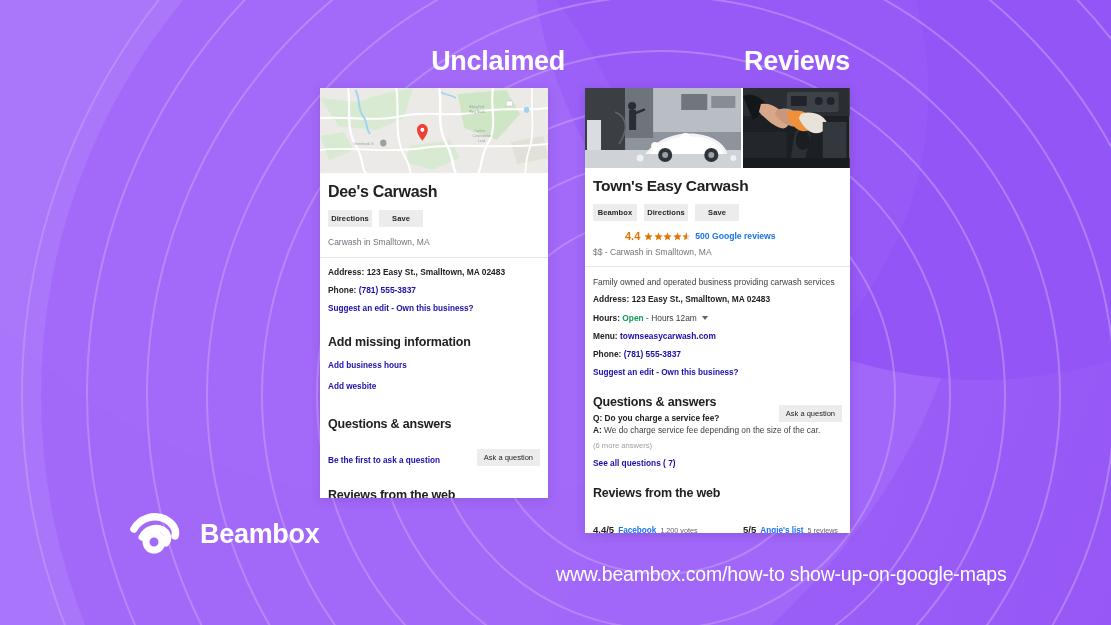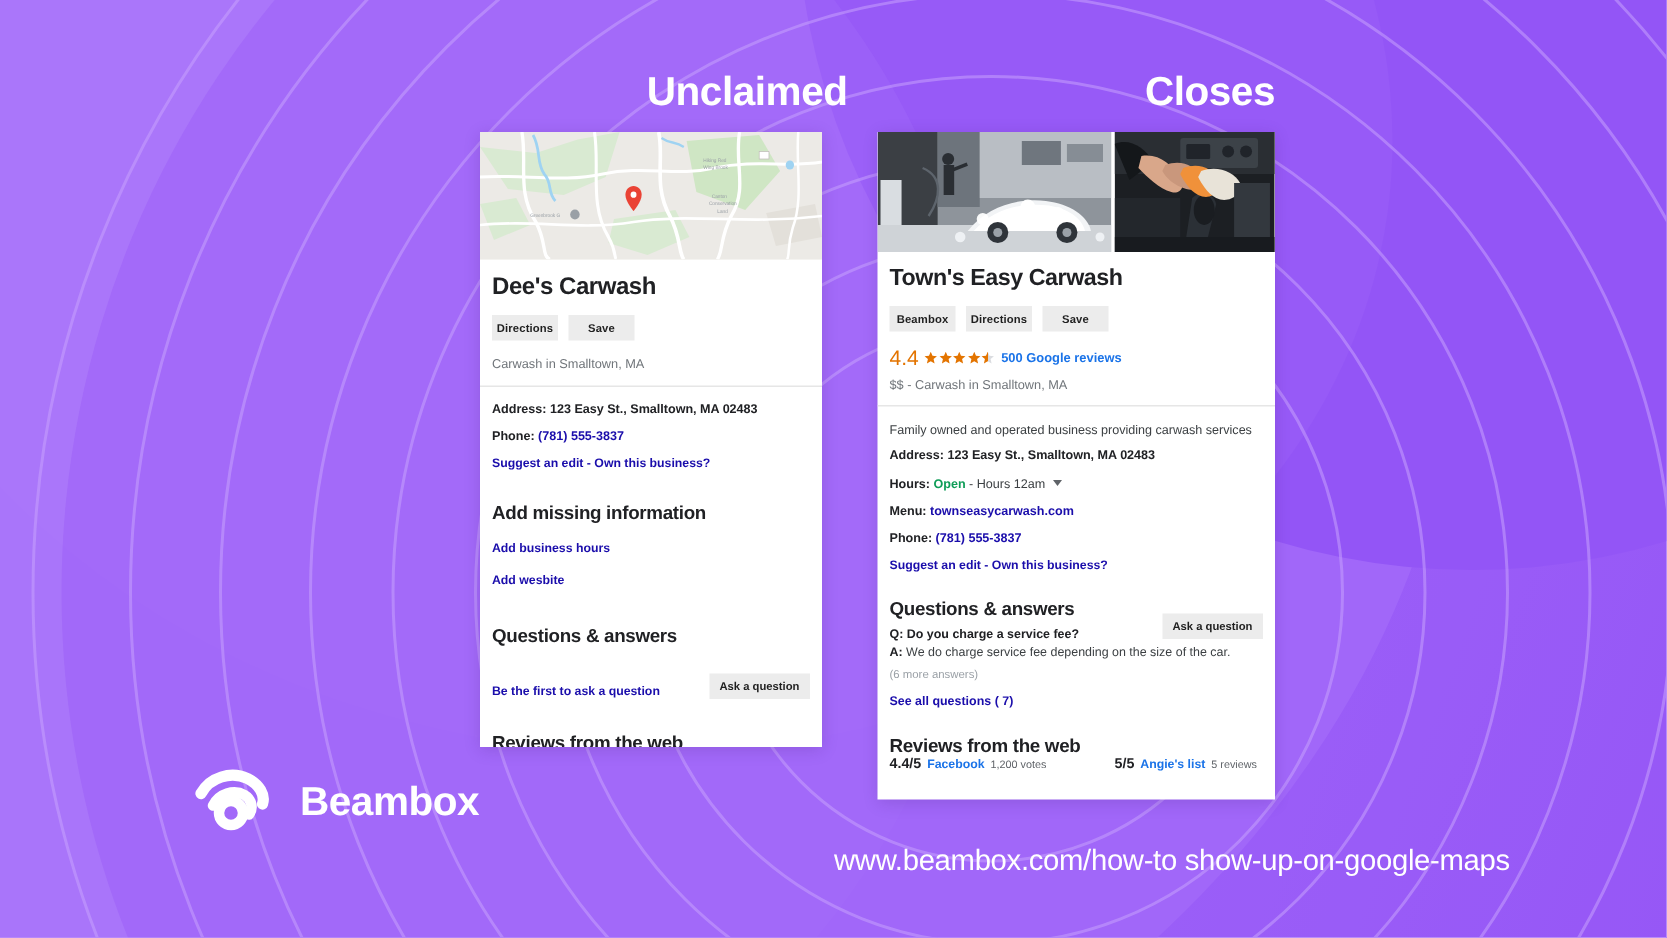--- a/index.html
+++ b/index.html
@@ -128,40 +128,40 @@
 
   .suggest { font-size: 8.2px; color: #1a0dab; font-weight: bold; margin-top: 3px; }
 
   .desc { font-size: 8.4px; color: #3c4043; line-height: 1.45; margin-bottom: 6px; }
 
   .sect-h { font-size: 12.5px; font-weight: bold; color: #202124; letter-spacing: -0.2px; }
   .sub-lnk { font-size: 8.2px; color: #1a0dab; font-weight: bold; margin-top: 12px; }
 
   
   .rating-row { display: flex; align-items: center; gap: 4px; margin-top: 9px; }
-  .rating-num { font-size: 14px; color: #e37400; font-weight: normal; }
+  .rating-num { font-size: 11px; color: #e37400; font-weight: bold; margin-left: 32px; }
   .stars { display: flex; gap: 0.5px; }
   .star { width: 9px; height: 9px; }
   .rev-link { font-size: 8.6px; color: #1a73e8; font-weight: bold; }
   .price-cat { font-size: 8.5px; color: #70757a; margin-top: 5px; padding-bottom: 9px; }
 
   
   .qa-head { display: flex; align-items: flex-start; }
   .ask-btn {
-    background: #ececec; color: #1f1f1f; font-size: 7.5px; font-weight: bold;
+    background: #ececec; color: #1f1f1f; font-size: 7.5px; font-weight: normal;
     padding: 4px 7px; white-space: nowrap;
   }
   .qa-line { font-size: 8.3px; color: #202124; line-height: 1.5; }
   .qa-line b { font-weight: bold; }
   .qa-ans { font-weight: normal; color: #3c4043; }
   .more-ans { font-size: 7.6px; color: #9aa0a6; margin-top: 5px; }
   .see-all { font-size: 8.3px; color: #1a0dab; font-weight: bold; margin-top: 8px; }
 
   
-  .rev-row { display: flex; margin-top: 0; }
+  .rev-row { display: flex; margin-top: 24px; }
   .rev-item { display: flex; align-items: baseline; gap: 4px; }
   .rev-item:first-child { width: 150px; }
   .rev-score { font-size: 9.5px; font-weight: bold; color: #202124; }
   .rev-src { font-size: 8.2px; color: #1a73e8; font-weight: bold; }
   .rev-count { font-size: 7.2px; color: #5f6368; }
 
   
   #logo-area {
     position: absolute; left: 130px; top: 512px;
     display: flex; align-items: center; gap: 14px;
@@ -191,21 +191,21 @@
     <div class="ring" style="width:1030px;height:1030px;"></div>
     <div class="ring" style="width:910px;height:910px;"></div>
     <div class="ring" style="width:800px;height:800px;"></div>
     <div class="ring" style="width:690px;height:690px;"></div>
     <div class="ring" style="width:580px;height:580px;"></div>
     <div class="ring" style="width:470px;height:470px;"></div>
     <div class="ring" style="width:360px;height:360px;"></div>
   </div>
 
   <div class="col-title" id="title-unclaimed">Unclaimed</div>
-  <div class="col-title" id="title-claimed">Closes</div>
+  <div class="col-title" id="title-claimed">Reviews</div>
 
   <div class="card" id="card-unclaimed">
 
     <div class="map-img">
       <svg viewBox="0 0 245 85" preserveAspectRatio="none" aria-hidden="true">
         <rect width="245" height="85" fill="#eceae6"></rect>
         <path d="M0 10 L40 14 L70 5 L100 0 L90 30 L60 42 L20 38 Z" fill="#d9ead2"></path>
         <path d="M148 6 L200 2 L215 26 L190 52 L155 40 Z" fill="#cfe6c4"></path>
         <path d="M96 58 L140 52 L150 70 L120 82 L92 74 Z" fill="#d9ead2"></path>
         <path d="M0 48 L26 44 L36 62 L10 72 Z" fill="#d9ead2"></path>

